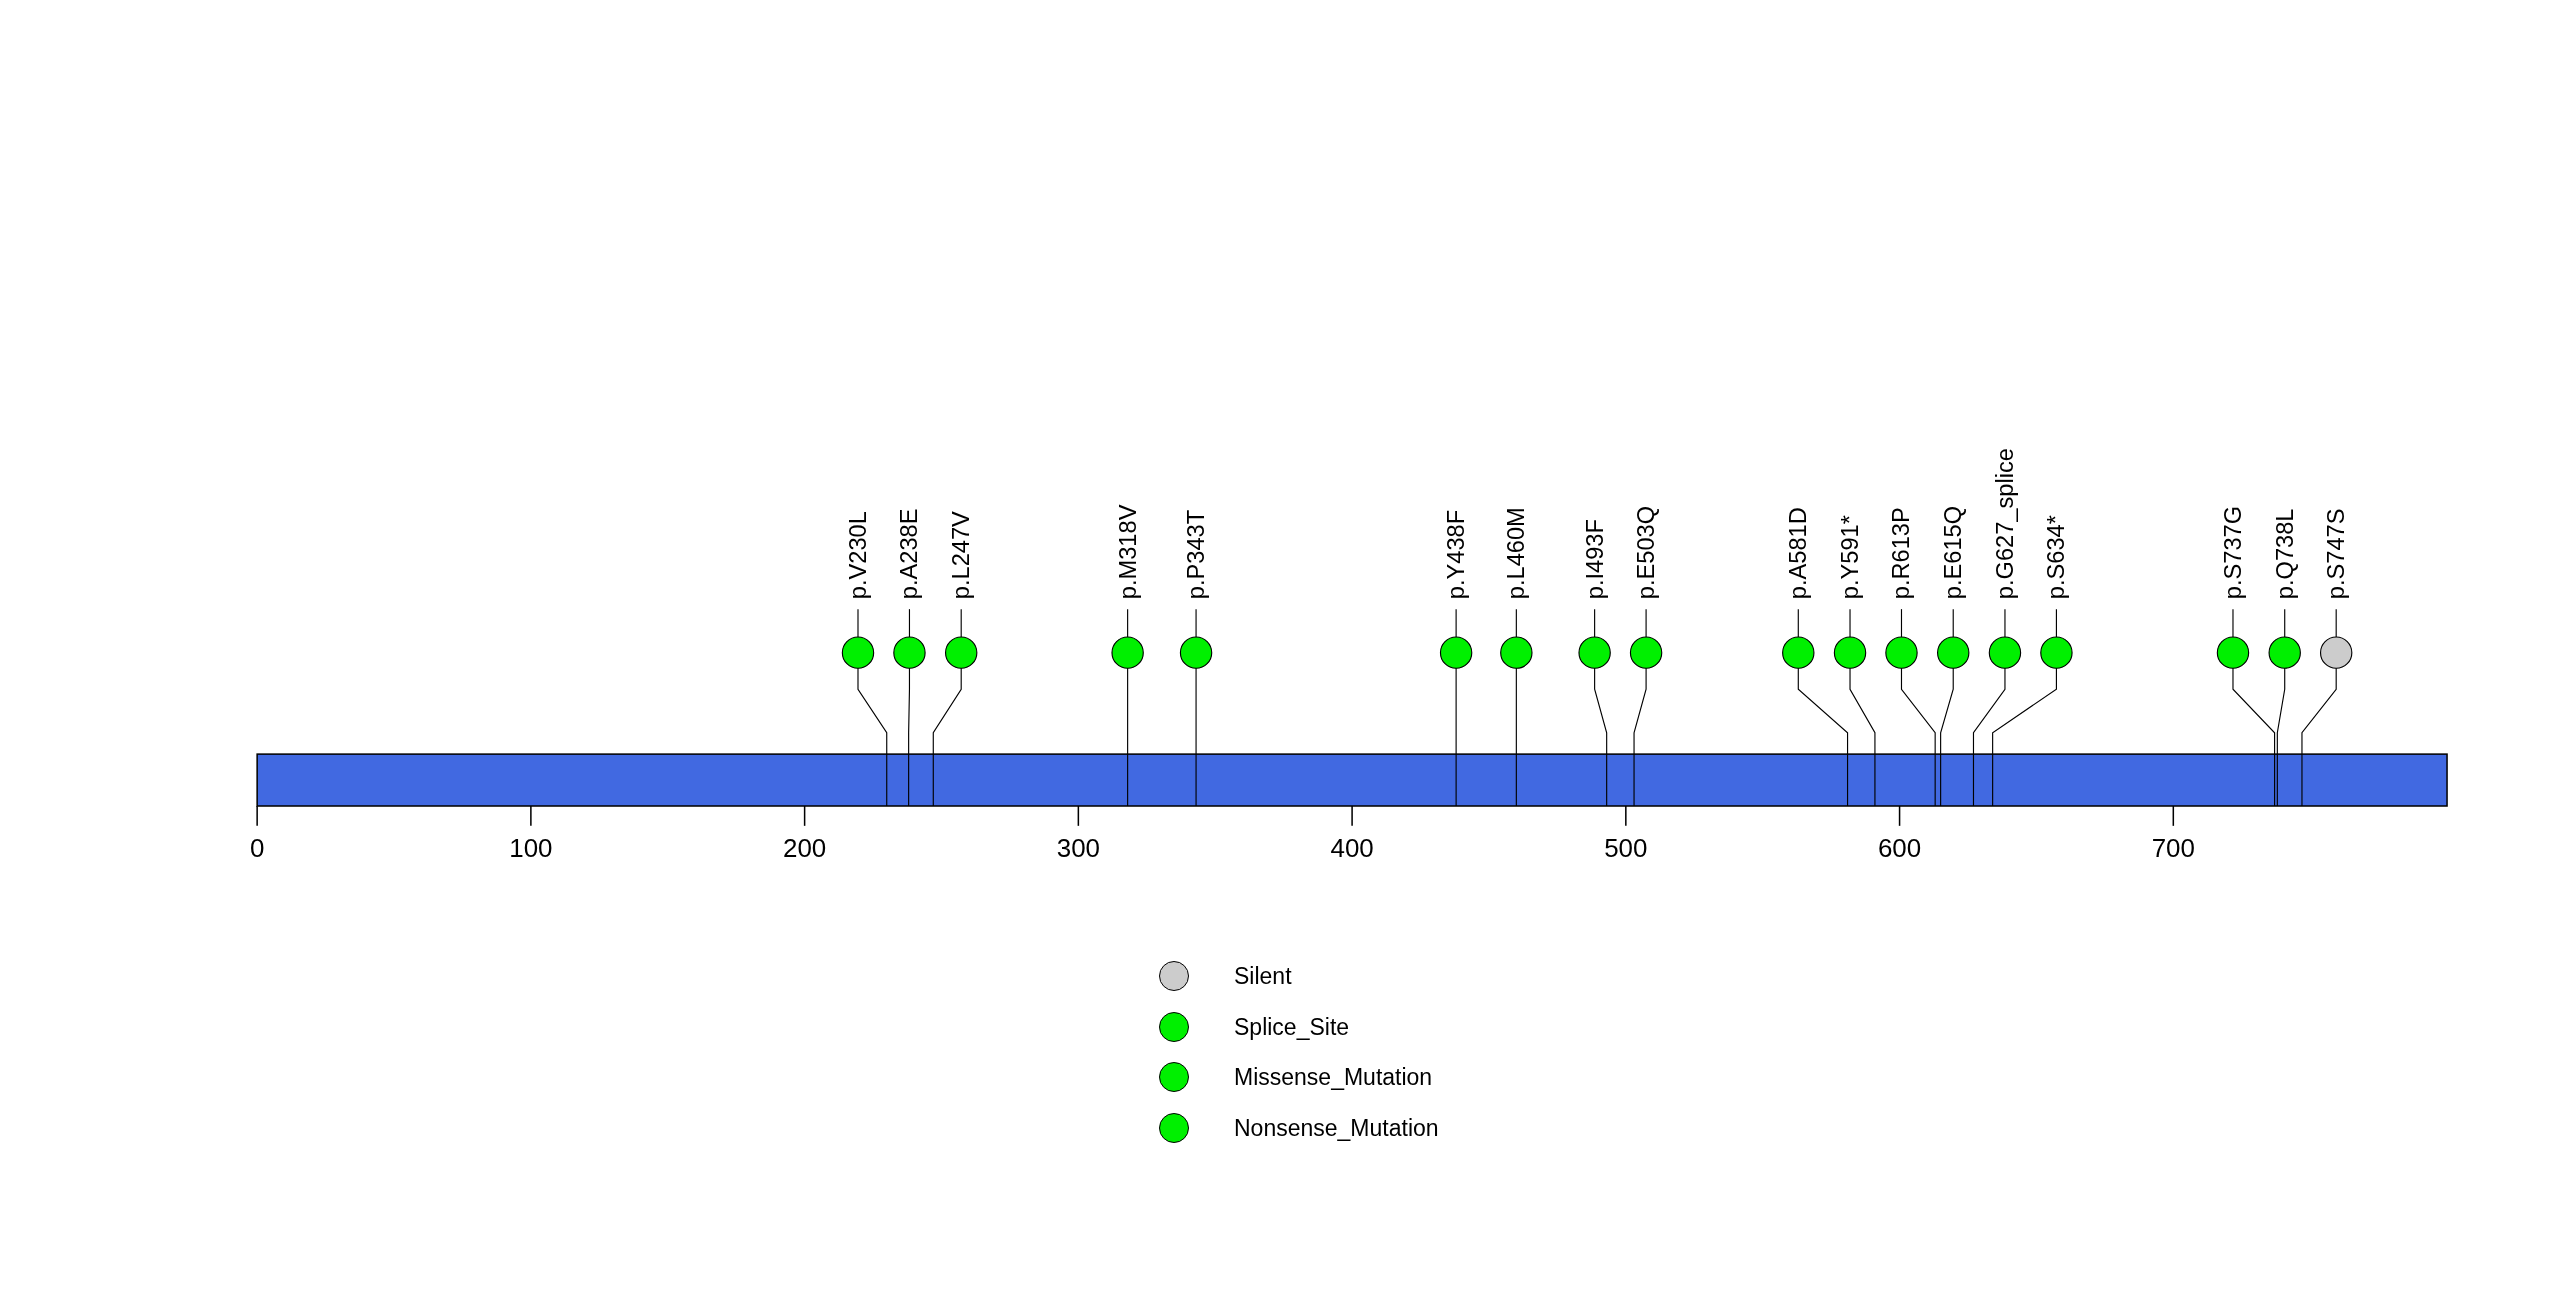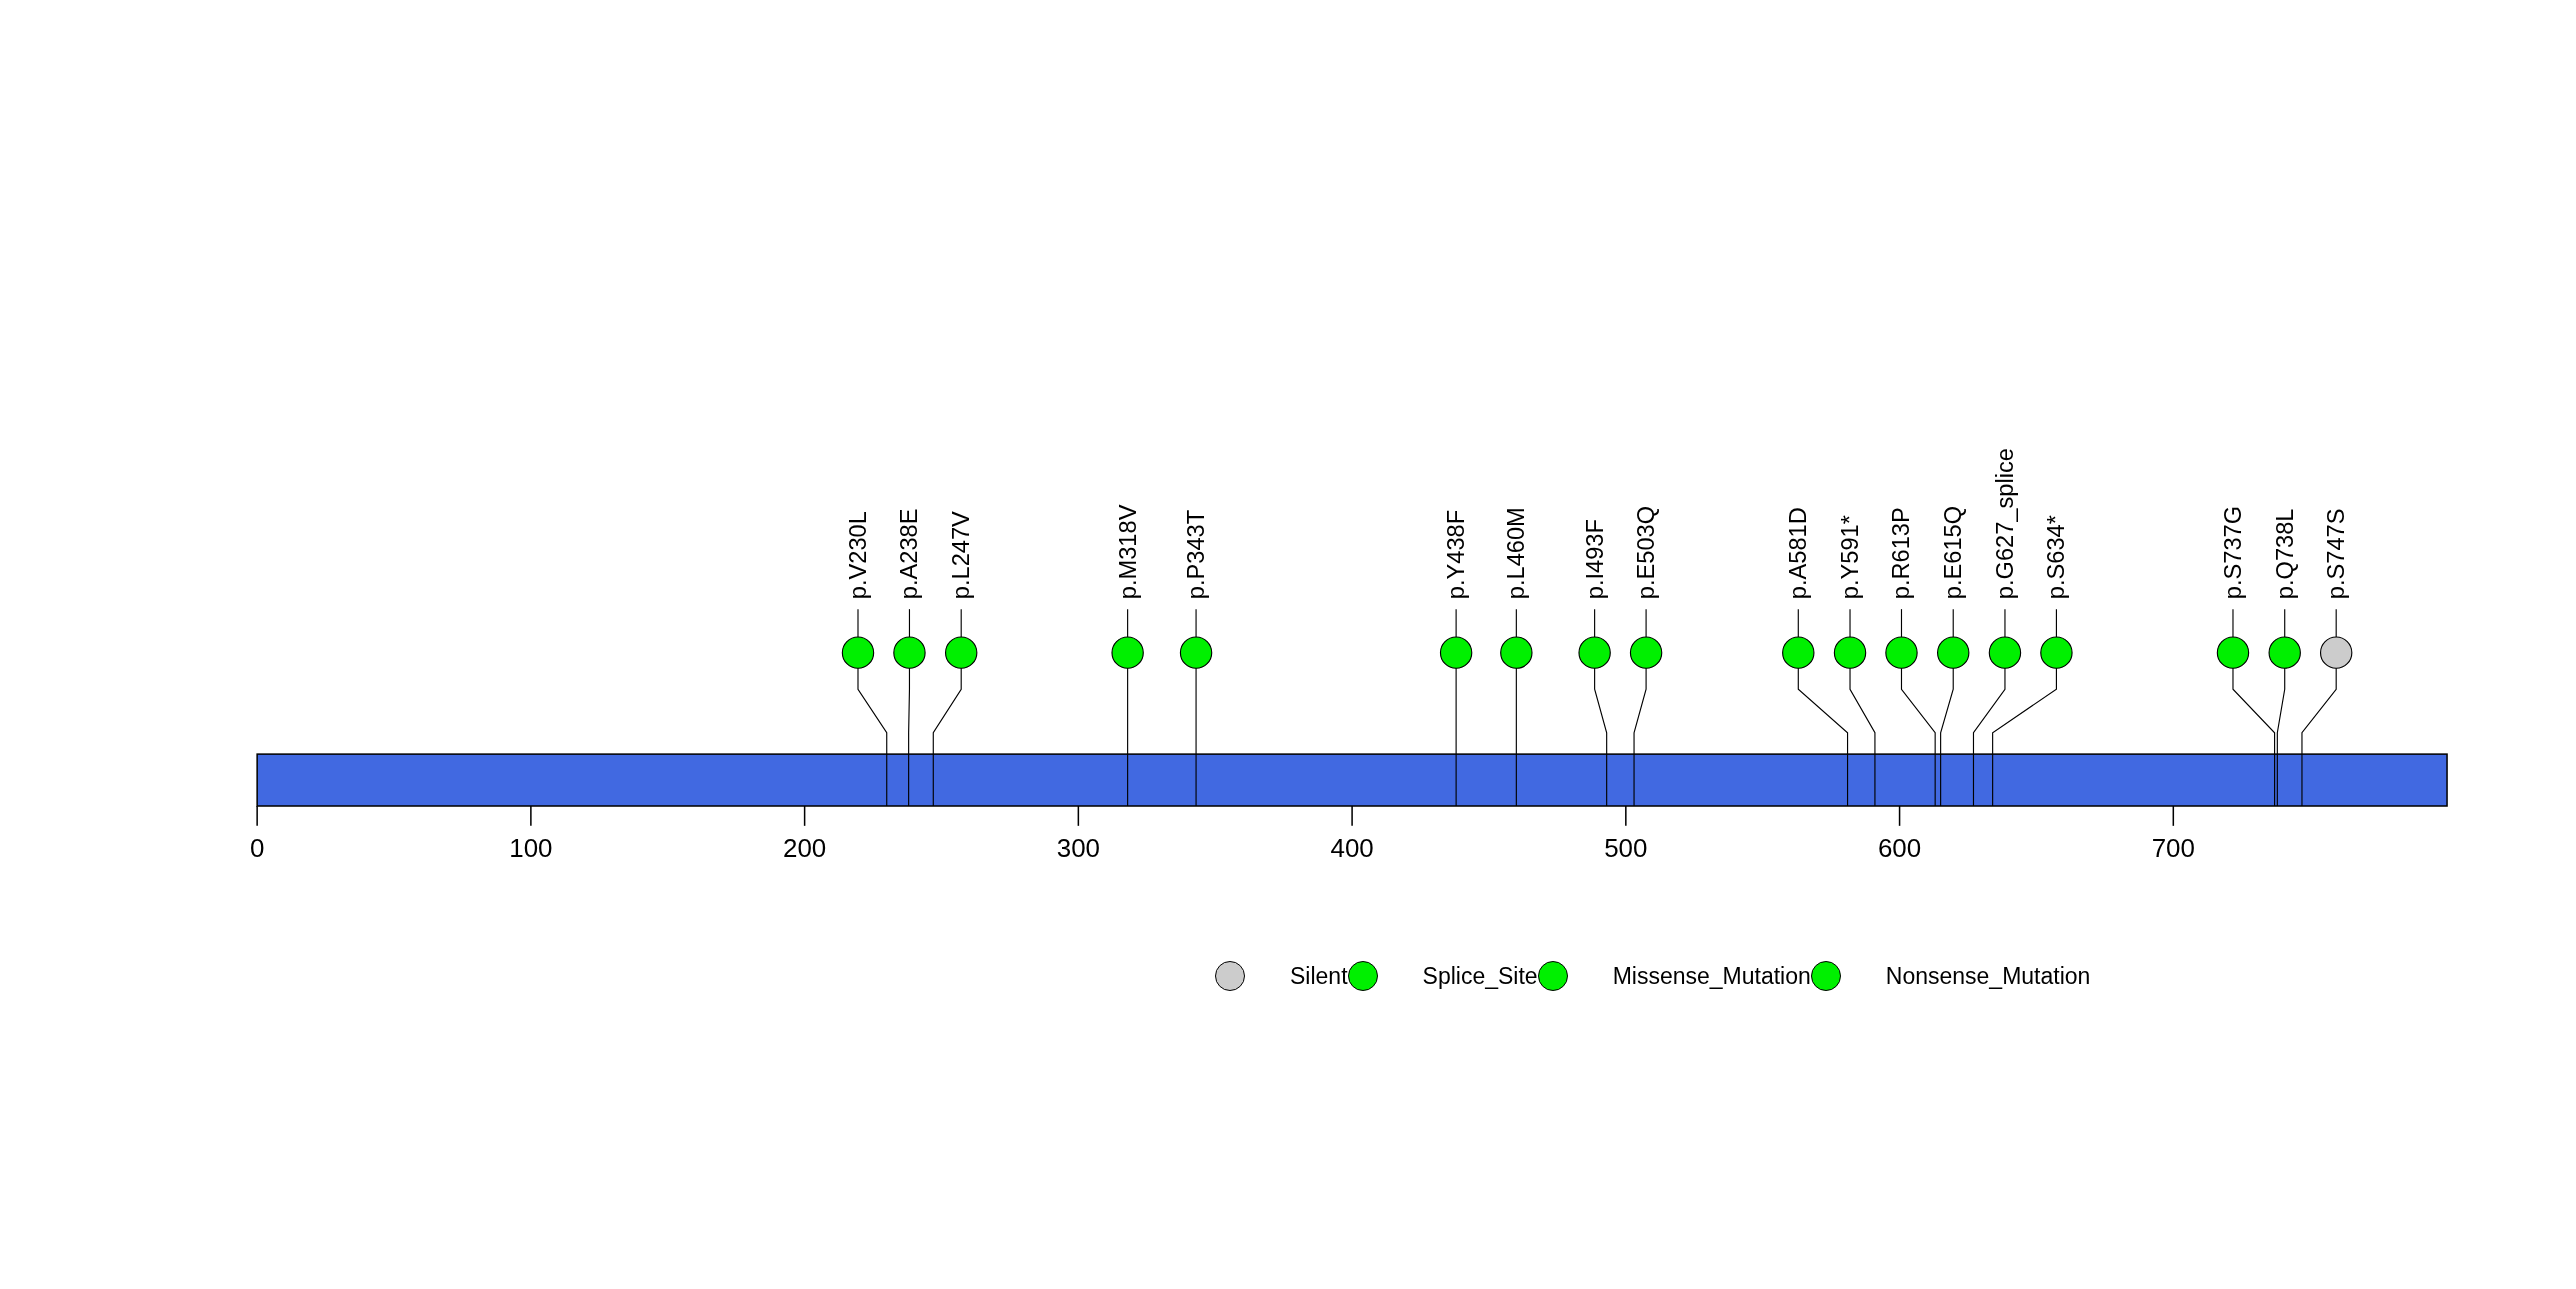--- a/index.html
+++ b/index.html
@@ -14,23 +14,25 @@
     font-family: "Liberation Sans", sans-serif;
     overflow: hidden;
   }
   #plot {
     position: absolute;
     left: 0;
     top: 0;
   }
   #legend {
     position: absolute;
-    left: 1215px;
+    left: 1159px;
     top: 961px;
     display: flex;
+    flex-direction: column;
+    gap: 20px;
   }
   .legend-row {
     display: flex;
     align-items: center;
     height: 30.5px;
   }
   .legend-swatch {
     width: 30px;
     height: 30px;
     border-radius: 50%;

